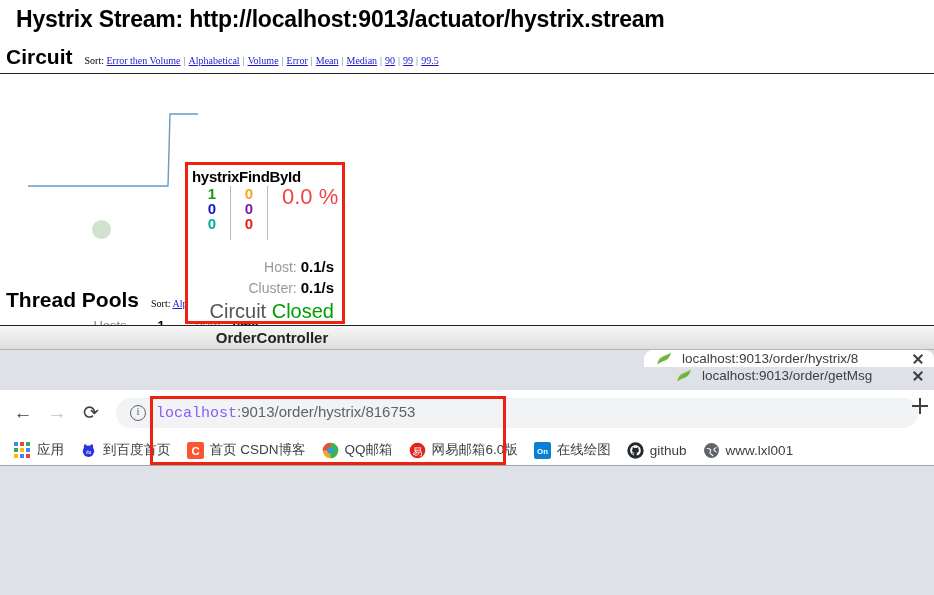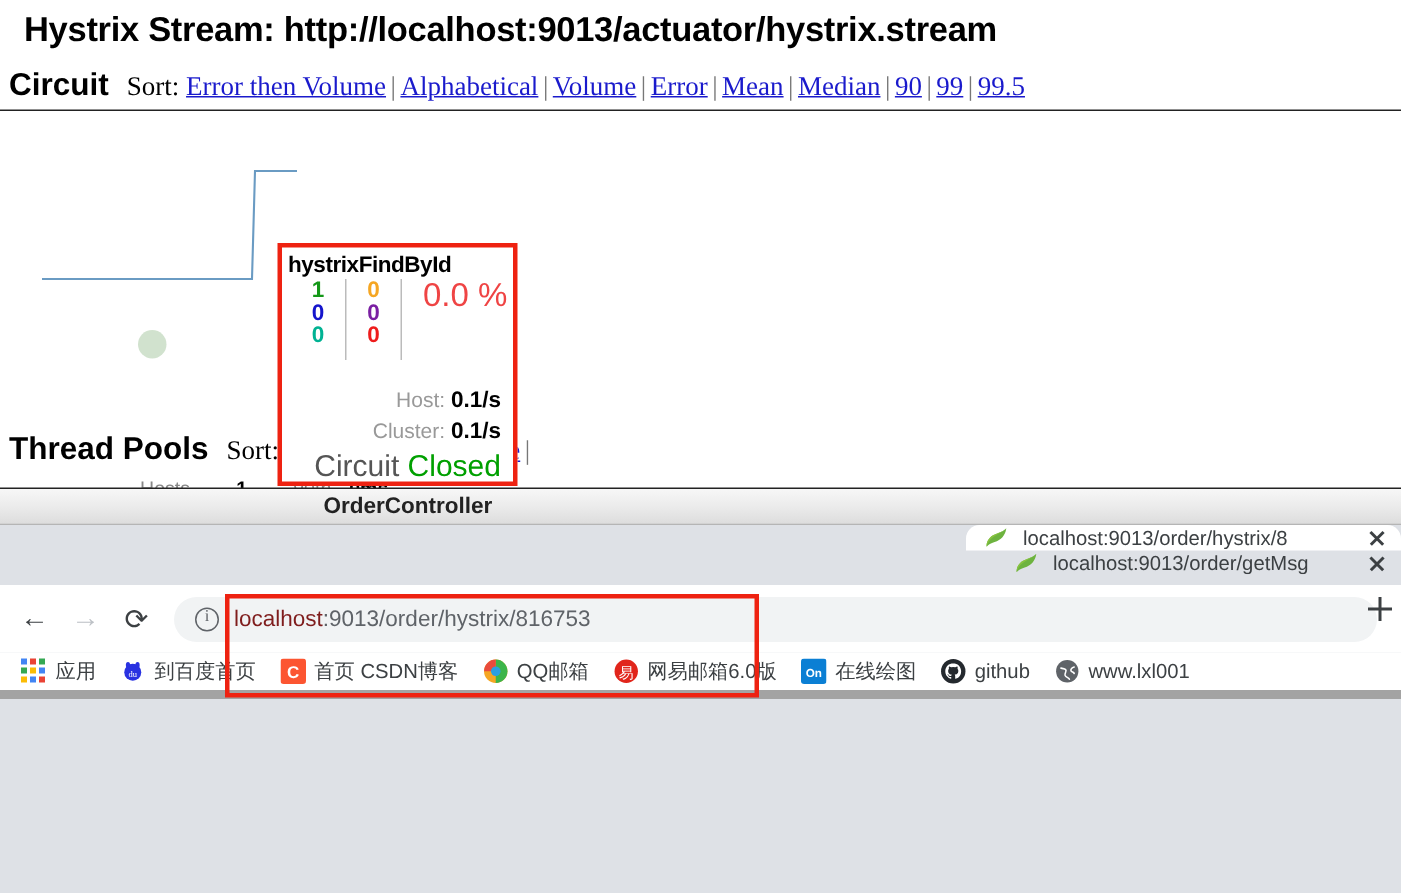--- a/index.html
+++ b/index.html
@@ -27,21 +27,21 @@
   .section-row {
     display:flex; align-items:baseline; gap:12px;
     padding-left: 6px; margin-top: 12px;
   }
   .section-title {
     font-size: 21px; font-weight: bold; color:#000;
     font-family: "Liberation Sans", sans-serif;
   }
   .sort-block {
     font-family: "Liberation Serif", serif;
-    font-size: 18px; color:#000;
+    font-size: 10px; color:#000;
   }
   .sort-block .sort-label { color:#000; }
   .sort-block a {
     color:#1a1acc; text-decoration: underline; cursor:pointer;
     font-family: "Liberation Serif", serif;
   }
   .sort-sep { color:#777; padding:0 3px; }
 
   .hr-line { border-top:1px solid #222; margin-top:4px; width:100%; }
 
@@ -186,25 +186,25 @@
   }
   #info-icon::after {
     content:"i"; position:absolute; left:0; right:0; top:-1px;
     text-align:center; font-size:11px; font-family:"Liberation Serif",serif;
     color:#5f6368;
   }
   #url-text {
     font-size:15px; color:#5f6368; white-space:nowrap;
     font-family:"Liberation Sans", sans-serif;
   }
-  #url-text .host { color:#7f1d1d; }
+  #url-text .host { color:#8b5cf6;font-family:Liberation Mono, monospace; }
 
   #bookmarks {
     height:31px; background:#fff; display:flex; align-items:center;
-    padding:0 6px; gap:0px; border-bottom:6px solid #a3a3a3;
+    padding:0 6px; gap:0px; border-bottom:1px solid #a3a3a3;
     overflow:hidden;
   }
   .bm {
     display:flex; align-items:center; gap:6px; padding:2px 8px;
     font-size:13.5px; color:#3c4043; white-space:nowrap; cursor:pointer;
     font-family:"Liberation Sans", sans-serif;
   }
   .bm-ico { width:17px; height:17px; flex:0 0 17px; position:relative; }
 
   

